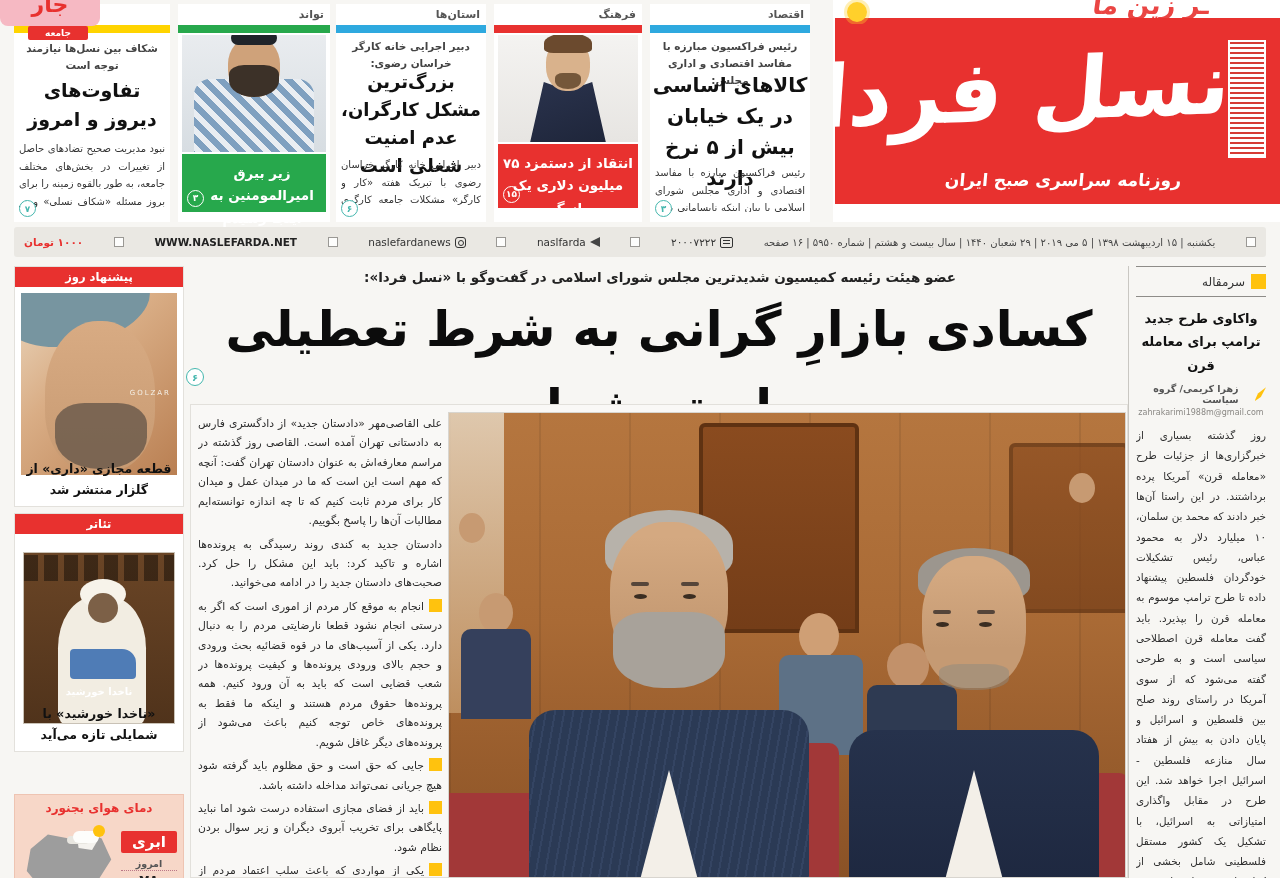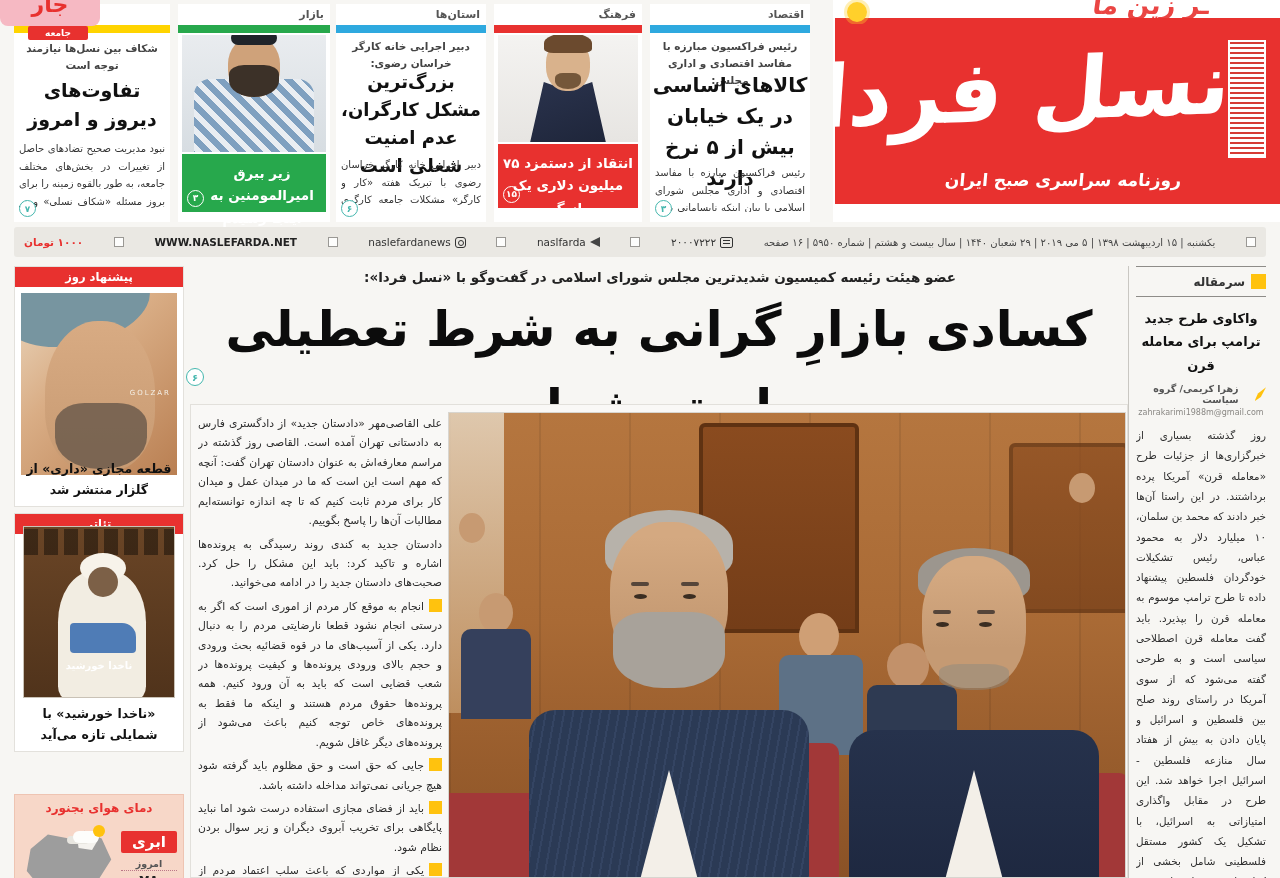--- a/index.html
+++ b/index.html
@@ -79,39 +79,39 @@
   .man .beard { position:absolute; left:50%; transform:translateX(-50%); border-radius:30% 30% 45% 45%; }
   .eye { position:absolute; width:13px; height:5px; background:#3a2d22; border-radius:50%; }
   .brow { position:absolute; width:18px; height:4px; background:#55453a; border-radius:2px; }
 
   
   #editorial { position:absolute; left:1136px; top:266px; width:130px; height:612px; overflow:hidden; }
   #ed-divider { position:absolute; left:1128px; top:266px; width:1px; height:612px; background:#c9c7c2; }
   .ed-rule { border:0; border-top:1.5px solid #8e8c88; margin:0; }
   #ed-sec { display:flex; align-items:center; gap:6px; justify-content:flex-start; padding:7px 0; }
   #ed-sec .sq { width:15px; height:15px; background:#ffc20e; }
-  #ed-sec .txt { font-size:12px; font-weight:bold; color:#333; }
+  #ed-sec .txt { font-size:12px; font-weight:normal; color:#333; }
   #ed-title { font-size:13px; font-weight:bold; color:#111; text-align:center; line-height:1.8; margin:10px 0 6px; }
   #ed-byline { display:flex; align-items:center; gap:16px; font-size:9.5px; font-weight:bold; color:#555; margin-top:6px; }
   #ed-byline .pen { width:14px; height:14px; background:#ffc20e; clip-path:polygon(0 100%,30% 45%,100% 0,55% 70%); }
   #ed-email { font-size:8px; color:#8a8884; direction:ltr; text-align:center; margin:3px 0 8px; }
   #ed-body { font-size:10.4px; color:#2e2e2e; text-align:justify; line-height:1.95; }
 
   
   .side-card { position:absolute; left:14px; width:170px; background:#fff; border:1px solid #e3e1dc; }
   .side-head { height:20px; background:#e8312f; color:#fff; font-size:11.5px; font-weight:bold; text-align:center; line-height:20px; }
   .side-caption { position:absolute; left:4px; right:4px; bottom:6px; text-align:center; font-size:12.5px; font-weight:bold; color:#111; line-height:1.7; }
 
   #golzar-photo { position:absolute; left:6px; right:6px; top:26px; height:182px; background:linear-gradient(135deg,#ead6bd 0%,#d9ad85 40%,#b97f52 100%); overflow:hidden; }
   #golzar-photo .cap { position:absolute; left:-20px; top:-28px; width:150px; height:80px; background:#7795a0; border-radius:50%; transform:rotate(-12deg); }
   #golzar-photo .face { position:absolute; left:24px; top:28px; width:110px; height:150px; background:linear-gradient(180deg,#d8ab83,#c79a72); border-radius:48% 48% 40% 40%; }
   #golzar-photo .gbeard { position:absolute; left:34px; top:110px; width:92px; height:66px; background:#6d5c4c; border-radius:32% 32% 48% 48%; opacity:.85; }
   #golzar-photo .gtext { position:absolute; right:6px; top:96px; color:#f4efe6; font-size:7px; letter-spacing:2px; direction:ltr; }
 
-  #poster { position:absolute; left:8px; right:8px; top:12px; height:172px; background:linear-gradient(180deg,#6a4526,#50331b); overflow:hidden; border:1px solid #c9c2b6; }
+  #poster { position:absolute; left:8px; right:8px; top:38px; height:172px; background:linear-gradient(180deg,#6a4526,#50331b); overflow:hidden; border:1px solid #c9c2b6; }
   #poster .callig { position:absolute; left:0; right:0; top:2px; height:26px; background:repeating-linear-gradient(90deg,#1a120a 0 14px, transparent 14px 20px); opacity:.55; }
   #poster .robe { position:absolute; left:34px; top:44px; width:88px; height:128px; background:#f2ede2; border-radius:40% 40% 10% 10%; }
   #poster .turban { position:absolute; left:56px; top:26px; width:46px; height:30px; background:#f7f3ea; border-radius:50%; }
   #poster .pface { position:absolute; left:64px; top:40px; width:30px; height:30px; background:#7c6047; border-radius:50%; }
   #poster .ship { position:absolute; left:46px; top:96px; width:66px; height:30px; background:#3d6fb1; border-radius:4px 14px 4px 4px; opacity:.9; }
   #poster .ptitle { position:absolute; left:0; right:0; bottom:26px; text-align:center; color:#fff; font-size:10px; font-weight:bold; }
 
   #weather { background:#f7d7c8; }
   #weather .wtitle { color:#e8312f; font-size:12px; font-weight:bold; text-align:center; padding-top:6px; }
   #w-map { position:absolute; left:6px; top:30px; width:96px; height:96px; }
@@ -134,21 +134,21 @@
 
   <div class="col" style="left:14px; width:156px;">
     <div class="bar" style="background:#ffd400;"></div>
     <div class="kicker-sm" style="top:36px;">شکاف بین نسل‌ها نیازمند توجه است</div>
     <div class="head-md" style="top:72px; font-size:19px; line-height:1.5;">تفاوت‌های دیروز و امروز</div>
     <div class="body-sm" style="top:136px; height:72px;">نبود مدیریت صحیح تضادهای حاصل از تغییرات در بخش‌های مختلف جامعه، به طور بالقوه زمینه را برای بروز مسئله «شکاف نسلی» و در شدیدترین حالت «گسستگی بین نسل‌ها» و بحران هویت ملی را...</div>
     <div class="pgnum">۷</div>
   </div>
 
   <div class="col" style="left:178px; width:152px;">
-    <div class="sec-label">بازار</div>
+    <div class="sec-label">تواند</div>
     <div class="bar" style="background:#27a84c;"></div>
     <div class="photo-box" style="top:31px; height:117px; background:linear-gradient(180deg,#e9ecef 0%,#d7dde2 100%);">
       <div style="position:absolute; left:50%; transform:translateX(-50%); top:44px; width:120px; height:80px; background:repeating-linear-gradient(45deg,#7fa0c0 0 6px,#e9edf2 6px 12px); border-radius:16px 16px 0 0;"></div>
       <div style="position:absolute; left:50%; transform:translateX(-50%); top:2px; width:52px; height:60px; background:#cfa27a; border-radius:45%;"></div>
       <div style="position:absolute; left:50%; transform:translateX(-50%); top:30px; width:50px; height:32px; background:#3c3128; border-radius:30% 30% 50% 50%;"></div>
       <div style="position:absolute; left:50%; transform:translateX(-50%); top:-4px; width:46px; height:14px; background:#20242a; border-radius:8px;"></div>
     </div>
     <div class="colorbox" style="top:150px; height:58px; background:#27a84c;padding-left:16px;">
       <span>زیر بیرق امیرالمومنین به اینجا رسیدم</span>
       <div class="pgnum">۳</div>

